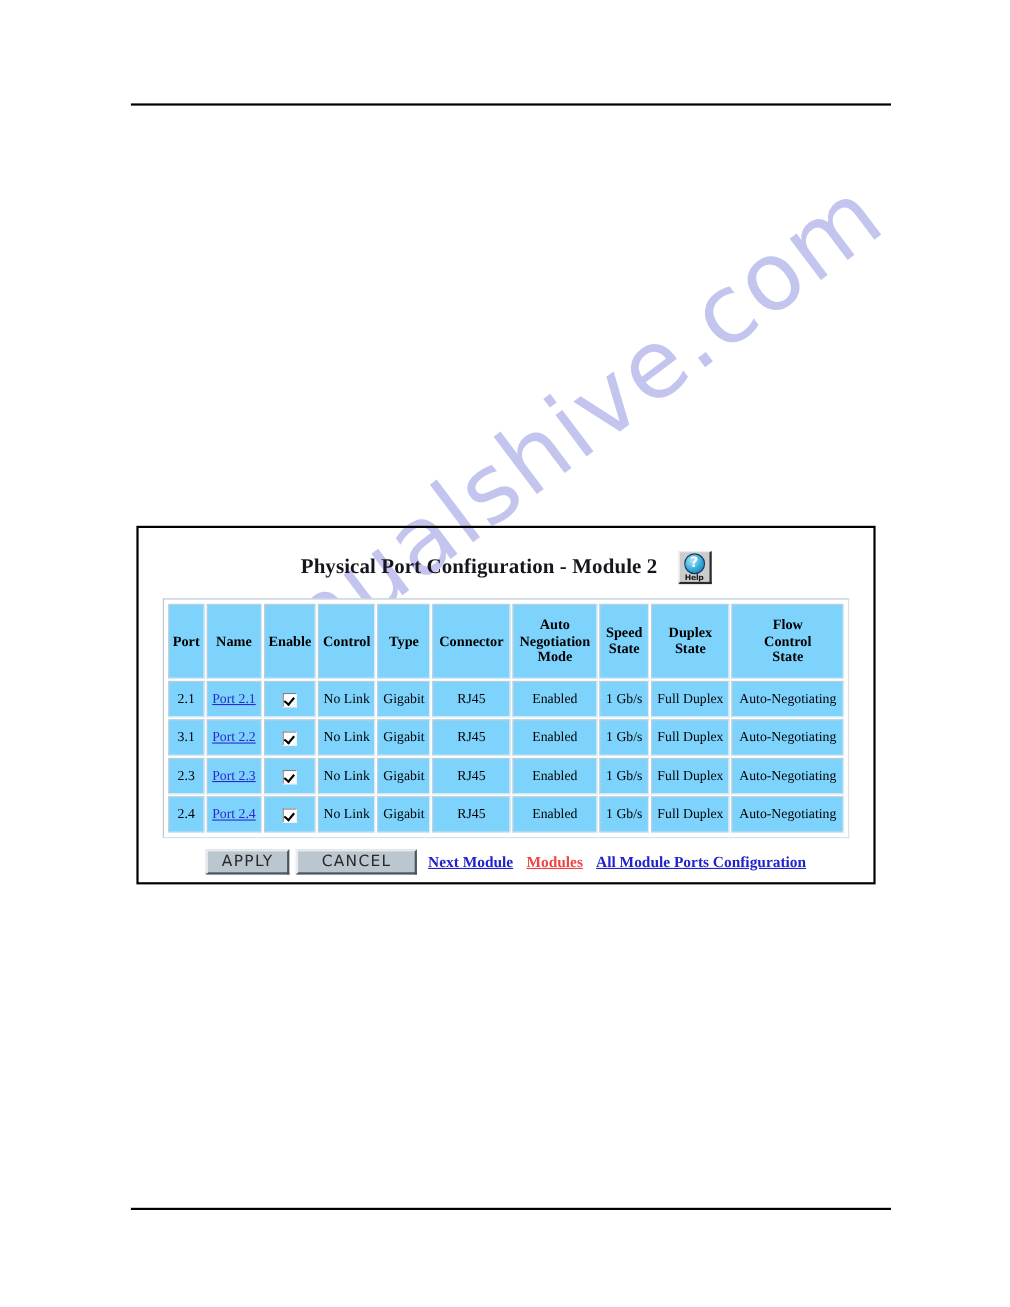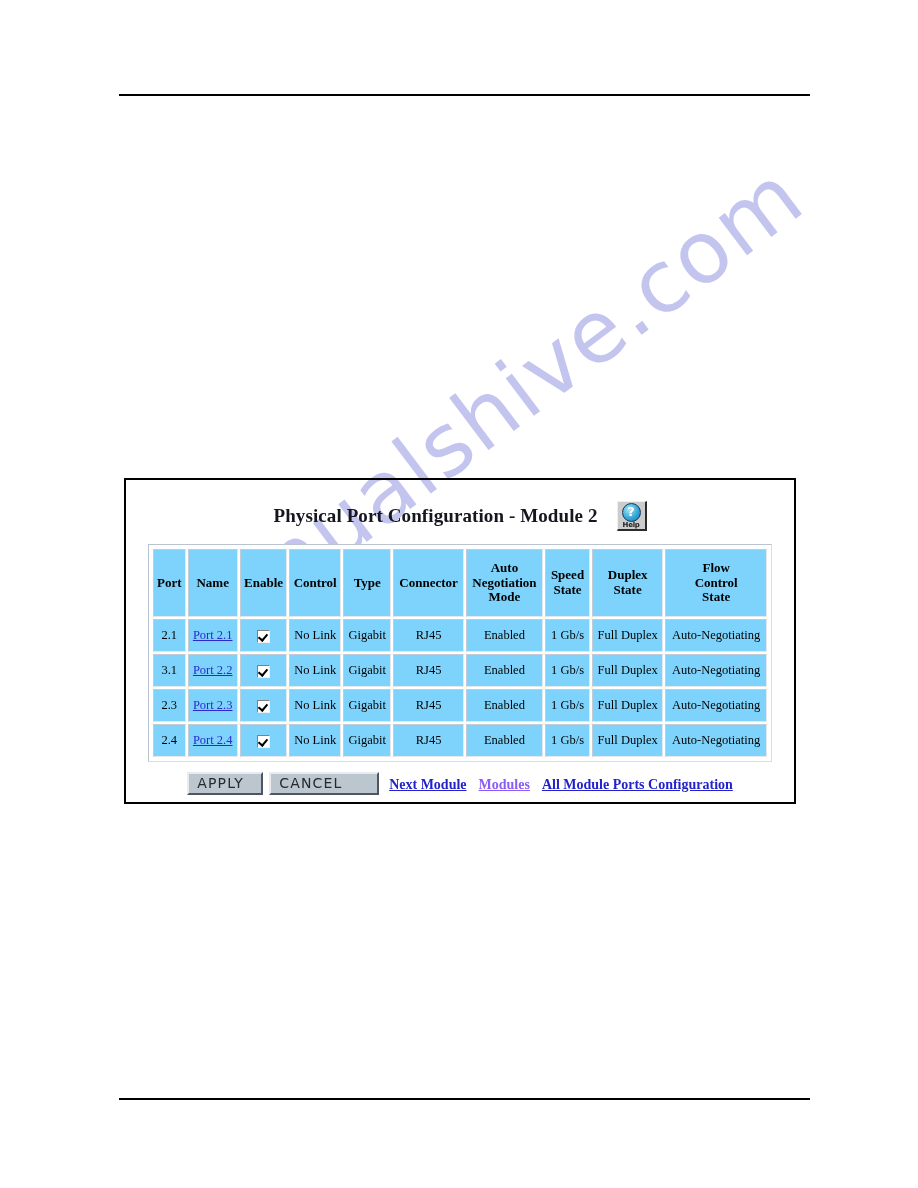--- a/index.html
+++ b/index.html
@@ -222,37 +222,37 @@
     border-left: 2px solid #e6ecf1;
     border-right: 2px solid #4d5560;
     border-bottom: 2px solid #4d5560;
     box-sizing: border-box;
     font-family: "DejaVu Sans", sans-serif;
     font-size: 14px;
     letter-spacing: 1.2px;
     color: #26292e;
     height: 23px;
     line-height: 19px;
-    text-align: left;
+    text-align: center;
     cursor: pointer;
     padding: 0 8px;
   }
   #apply-button { width: 76px; margin-right: 6px; }
   #cancel-button { width: 110px; margin-right: 10px; }
 
   a.bar-link {
     font-family: "Liberation Serif", "DejaVu Serif", serif;
     font-size: 14px;
     font-weight: bold;
     text-decoration: underline;
     white-space: nowrap;
     margin-right: 12px;
   }
   a.bar-link.unvisited { color: #2222cc; }
-  a.bar-link.visited { color: #8b5cf6; }
+  a.bar-link.visited { color: #ef4444; }
   a.bar-link:last-child { margin-right: 0; }
 </style>
 </head>
 <body>
 
 <div id="watermark">manualshive.com</div>
 
 <div class="page-rule" id="rule-top"></div>
 <div class="page-rule" id="rule-bottom"></div>
 

